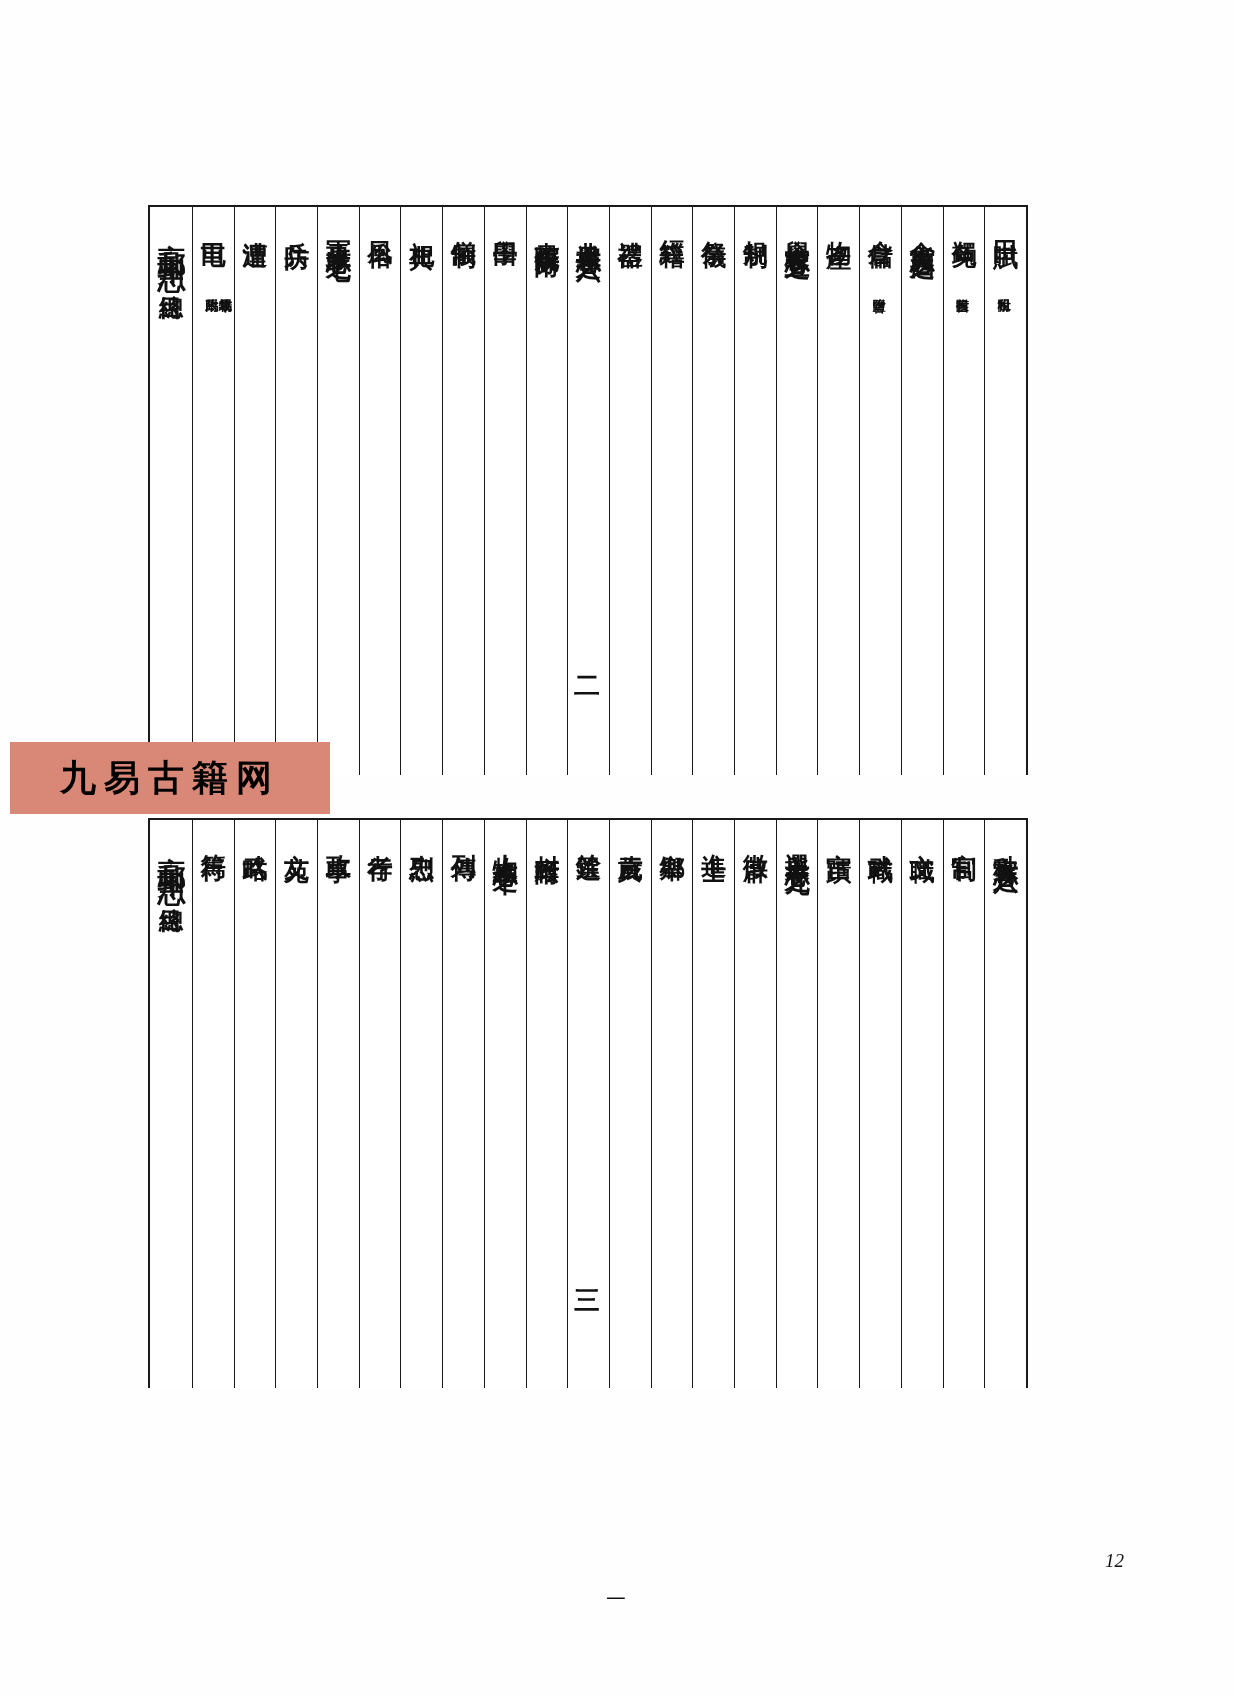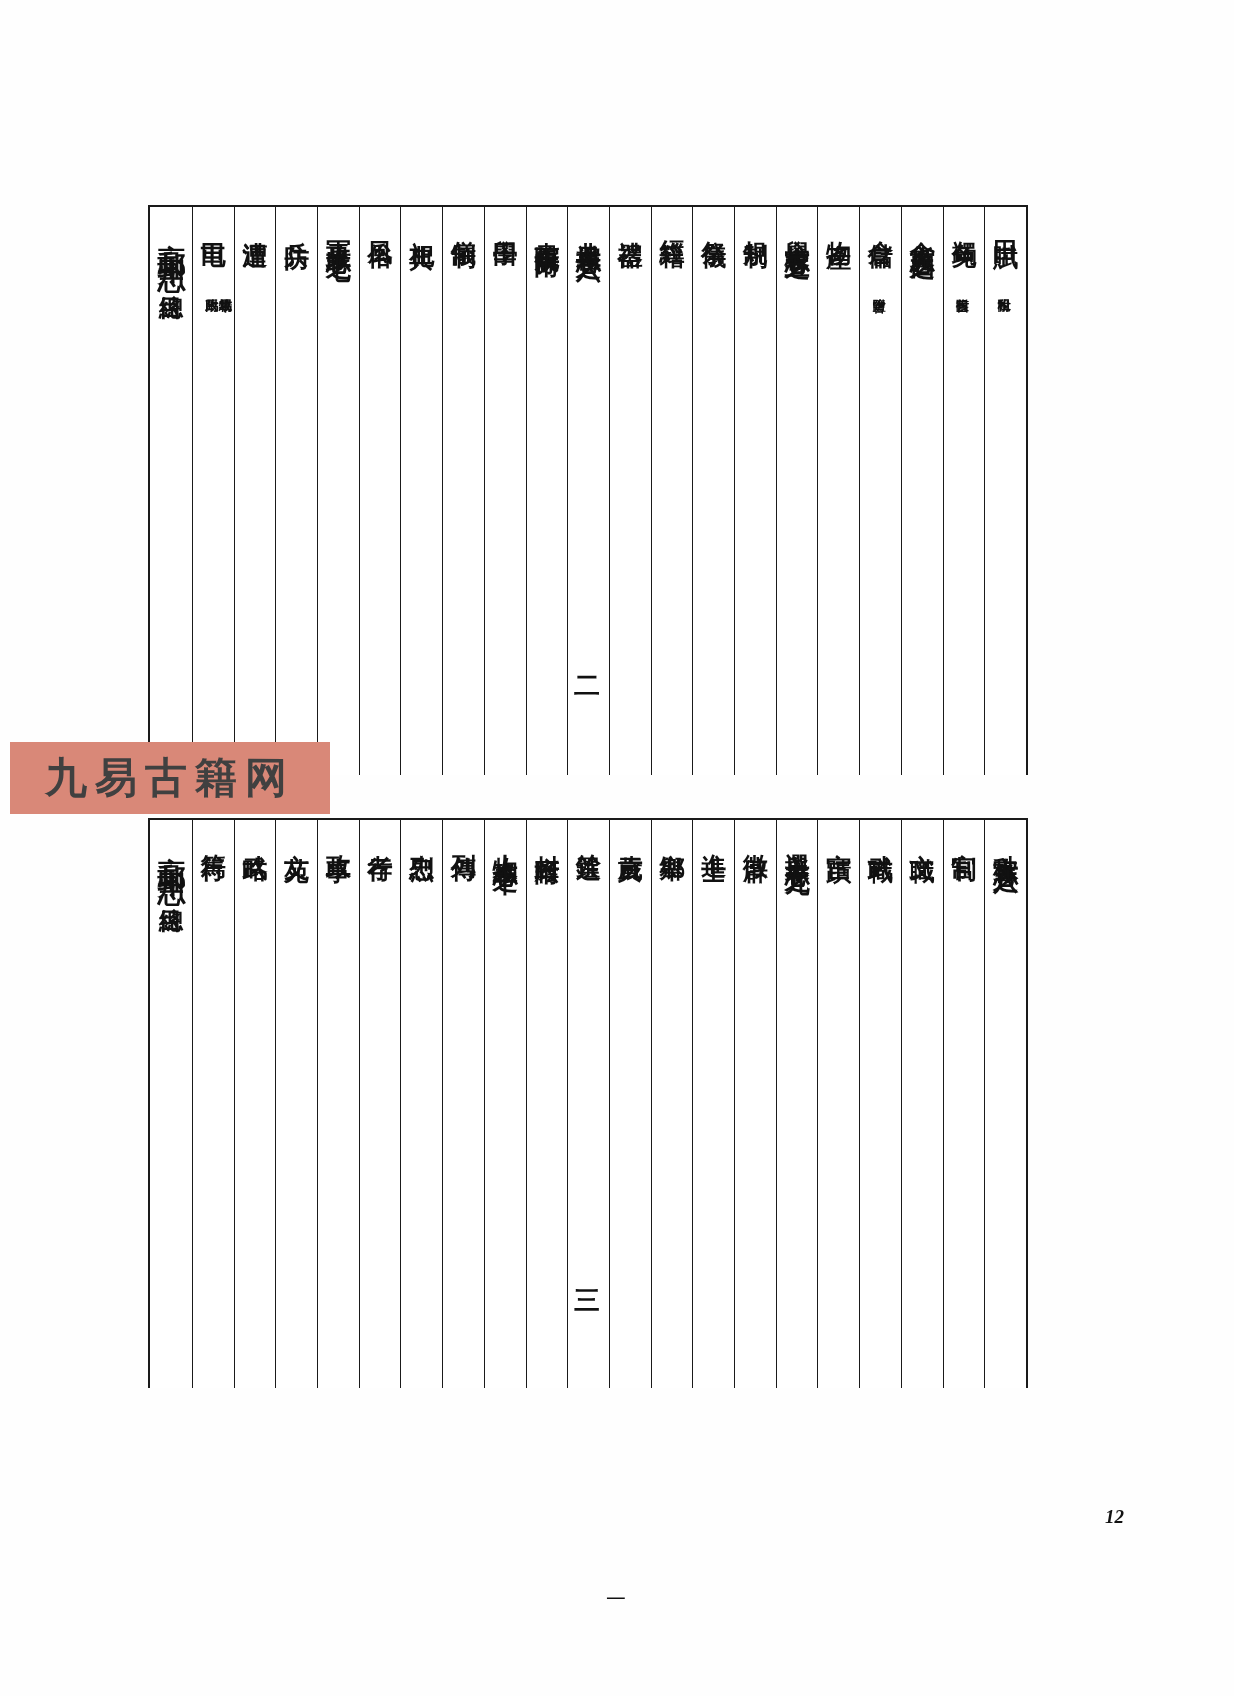--- a/index.html
+++ b/index.html
@@ -120,38 +120,37 @@
   }
 
   
   .watermark {
     position: absolute;
     left: 10px;
     top: 742px;
     width: 320px;
     height: 72px;
     background: #d98878;
-    color: #404040;
-    font-size: 42px;
+    color: #000000;
+    font-size: 36px;
     font-weight: 700;
     letter-spacing: 8px;
     display: flex;
     align-items: center;
     justify-content: center;
     font-family: Liberation Sans, sans-serif;
   }
 
   .page-number {
     position: absolute;
     right: 110px;
-    top: 1506px;
+    top: 1550px;
     font-size: 19px;
     font-style: italic;
     font-family: "Liberation Serif", serif;
-    font-weight: bold;
   }
   .bottom-dash {
     position: absolute;
     left: 50%;
     transform: translateX(-50%);
     top: 1586px;
     font-size: 20px;
     letter-spacing: 2px;
   }
 </style>

